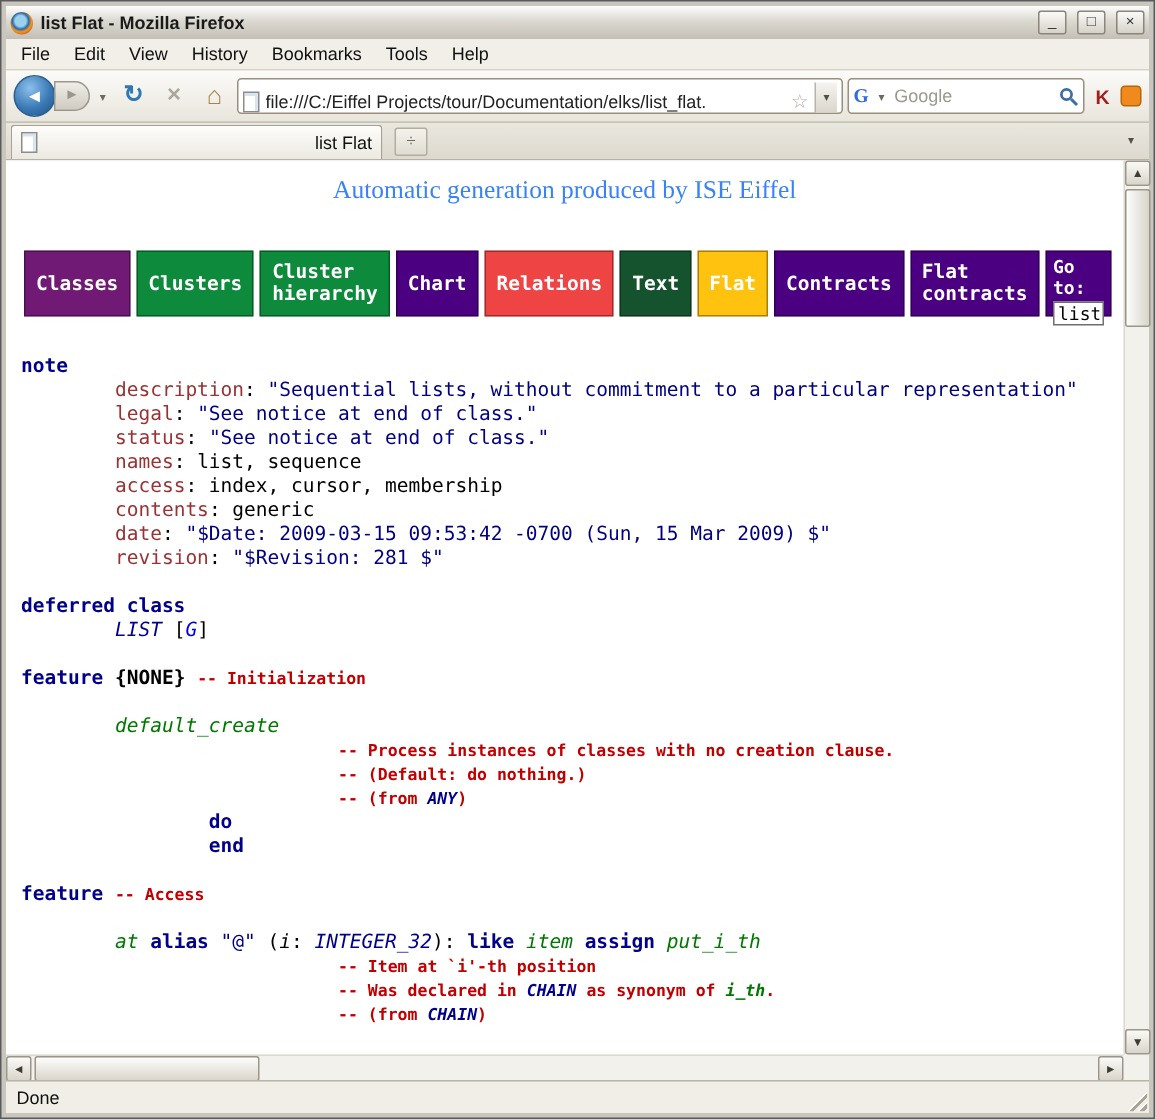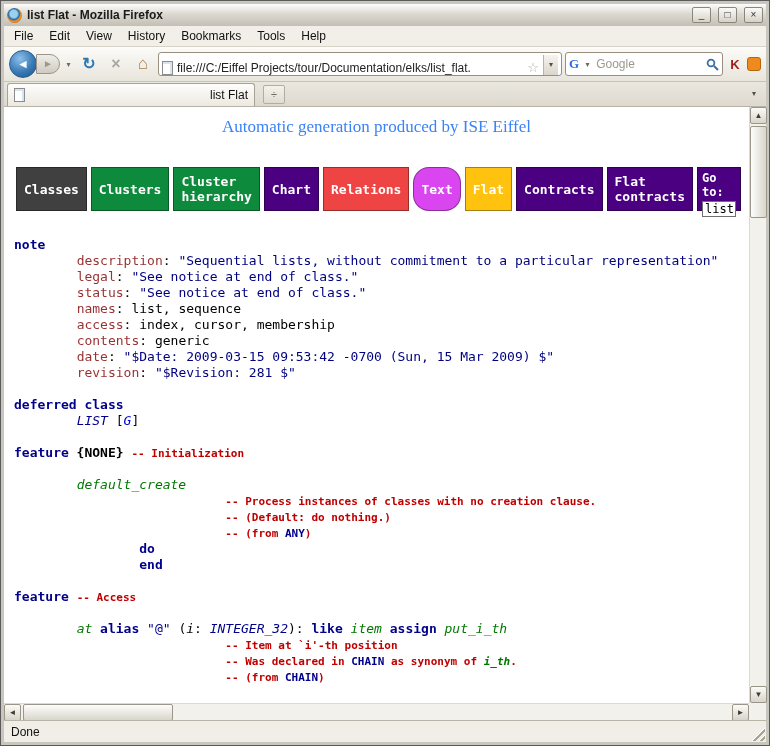--- a/index.html
+++ b/index.html
@@ -87,21 +87,21 @@
   .code .k  { color:var(--keyword); font-weight:bold; }
   .code .t  { color:var(--tag); }
   .code .s  { color:var(--string); }
   .code .pl { color:var(--plain); }
   .code .b  { color:var(--plain); font-weight:bold; }
   .code .v  { color:var(--plain); font-style:italic; }
   .code .c  { color:var(--classlink); font-style:italic; }
   .code .g  { color:var(--generic); font-style:italic; }
   .code .f  { color:var(--feature); font-style:italic; }
   .code .cm { color:var(--comment); font-size:11px; font-weight:bold; }
-  .code .cc { color:var(--classlink); font-size:11px; font-weight:bold; }
+  .code .cc { color:var(--classlink); font-size:11px; font-weight:bold; font-style:italic; }
   .code .cf { color:var(--feature); font-size:11px; font-weight:bold; font-style:italic; }
 
   
   .vscroll { width:17px; background:#F2F1EB; border-left:1px solid #DDD9CF; position:relative; }
   .sbtn { position:absolute; width:17px; height:17px; background:linear-gradient(#FBFAF7,#D9D5CB);
           border:1px solid #9B968A; border-radius:2px; font-size:8px; color:#3F3C33;
           text-align:center; line-height:15px; }
   .sbtn.up { top:0; }  .sbtn.down { bottom:0; }
   .vthumb { position:absolute; top:19px; left:0; width:17px; height:92px; border:1px solid #9B968A;
             border-radius:2px; background:linear-gradient(90deg,#FDFDFC,#D9D5CB); }
@@ -178,26 +178,26 @@
     <div class="tab-spacer"></div>
     <div class="tablist-btn">▾</div>
   </div>
 
   <div class="client">
     <div class="content-row">
       <div class="page">
         <div class="page-heading">Automatic generation produced by ISE Eiffel</div>
 
         <div class="btn-row">
-          <div class="navbtn" style="background: #404040;">Classes</div>
+          <div class="navbtn" style="background: #701a75;">Classes</div>
           <div class="navbtn" style="background: rgb(14, 138, 60);">Clusters</div>
           <div class="navbtn two" style="background: rgb(14, 138, 60);">Cluster hierarchy</div>
           <div class="navbtn" style="background: rgb(75, 0, 130);">Chart</div>
           <div class="navbtn" style="background: #ef4444;">Relations</div>
-          <div class="navbtn" style="background: #d946ef; border-radius: 16px;">Text</div>
+          <div class="navbtn" style="background: #14532d;">Text</div>
           <div class="navbtn" style="background: rgb(255, 194, 14);">Flat</div>
           <div class="navbtn" style="background: rgb(75, 0, 130);">Contracts</div>
           <div class="navbtn two" style="background: rgb(75, 0, 130);">Flat contracts</div>
           <div class="goto-box" style="background: rgb(75, 0, 130);">
             <span>Go to:</span>
             <input value="list" style="">
           </div>
         </div>
 
         <div class="code">

